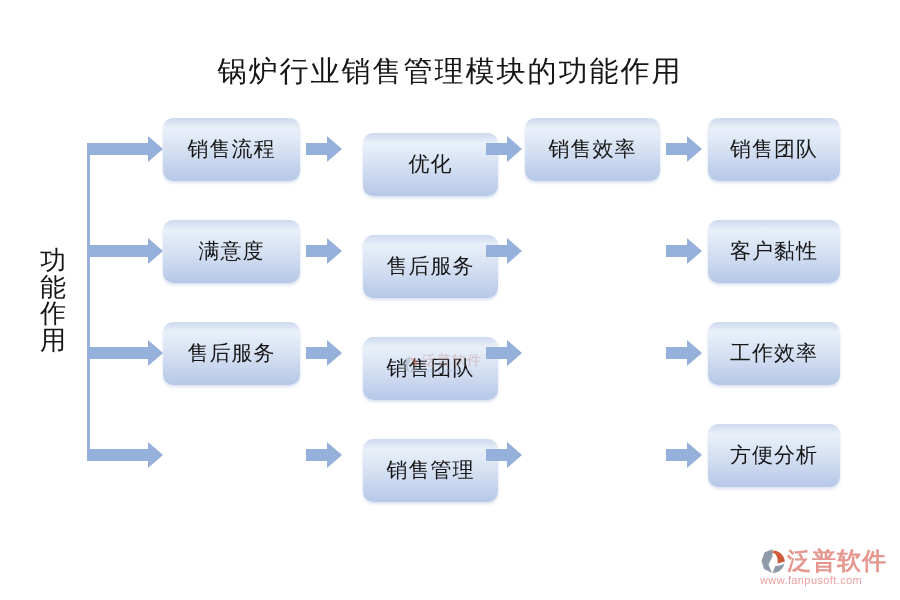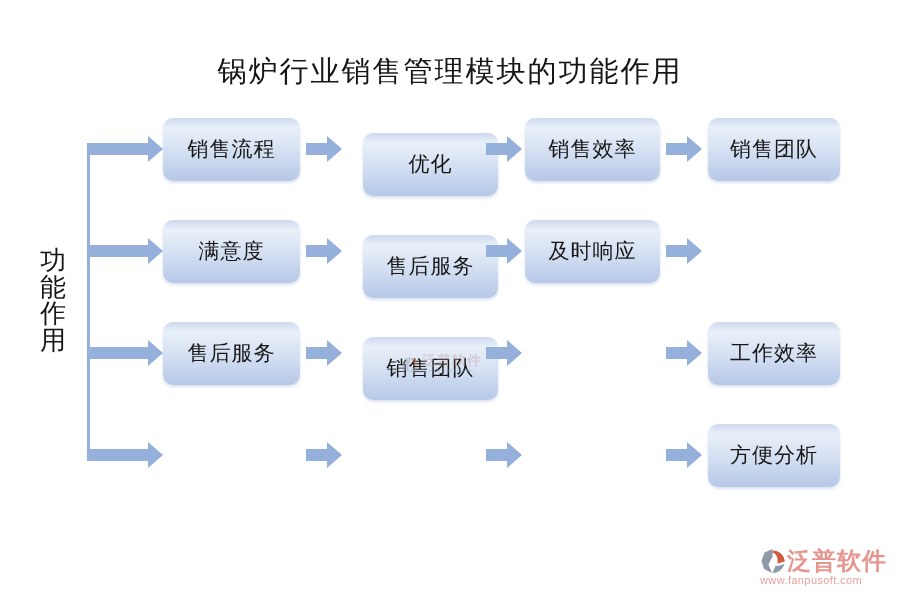--- a/index.html
+++ b/index.html
@@ -123,25 +123,25 @@
   <div class="node r1 c0">满意度</div>
   <div class="harrow gap-a ar1">
       <span class="shaft"></span>
       <span class="head"></span>
     </div>
   <div class="node r1 c1">售后服务</div>
   <div class="harrow gap-b ar1">
       <span class="shaft"></span>
       <span class="head"></span>
     </div>
-  <div class="node r1 c2">及时响应</div>
   <div class="harrow gap-c ar1">
       <span class="shaft"></span>
       <span class="head"></span>
     </div>
+  <div class="node r1 c3">客户黏性</div>
 
   <div class="node r2 c0">售后服务</div>
   <div class="harrow gap-a ar2">
       <span class="shaft"></span>
       <span class="head"></span>
     </div>
   <div class="node r2 c1">销售团队</div>
   <div class="harrow gap-b ar2">
       <span class="shaft"></span>
       <span class="head"></span>
@@ -149,20 +149,21 @@
   <div class="harrow gap-c ar2">
       <span class="shaft"></span>
       <span class="head"></span>
     </div>
   <div class="node r2 c3">工作效率</div>
 
   <div class="harrow gap-a ar3">
       <span class="shaft"></span>
       <span class="head"></span>
     </div>
+  <div class="node r3 c1">销售管理</div>
   <div class="harrow gap-b ar3">
       <span class="shaft"></span>
       <span class="head"></span>
     </div>
   <div class="harrow gap-c ar3">
       <span class="shaft"></span>
       <span class="head"></span>
     </div>
   <div class="node r3 c3">方便分析</div>
 

